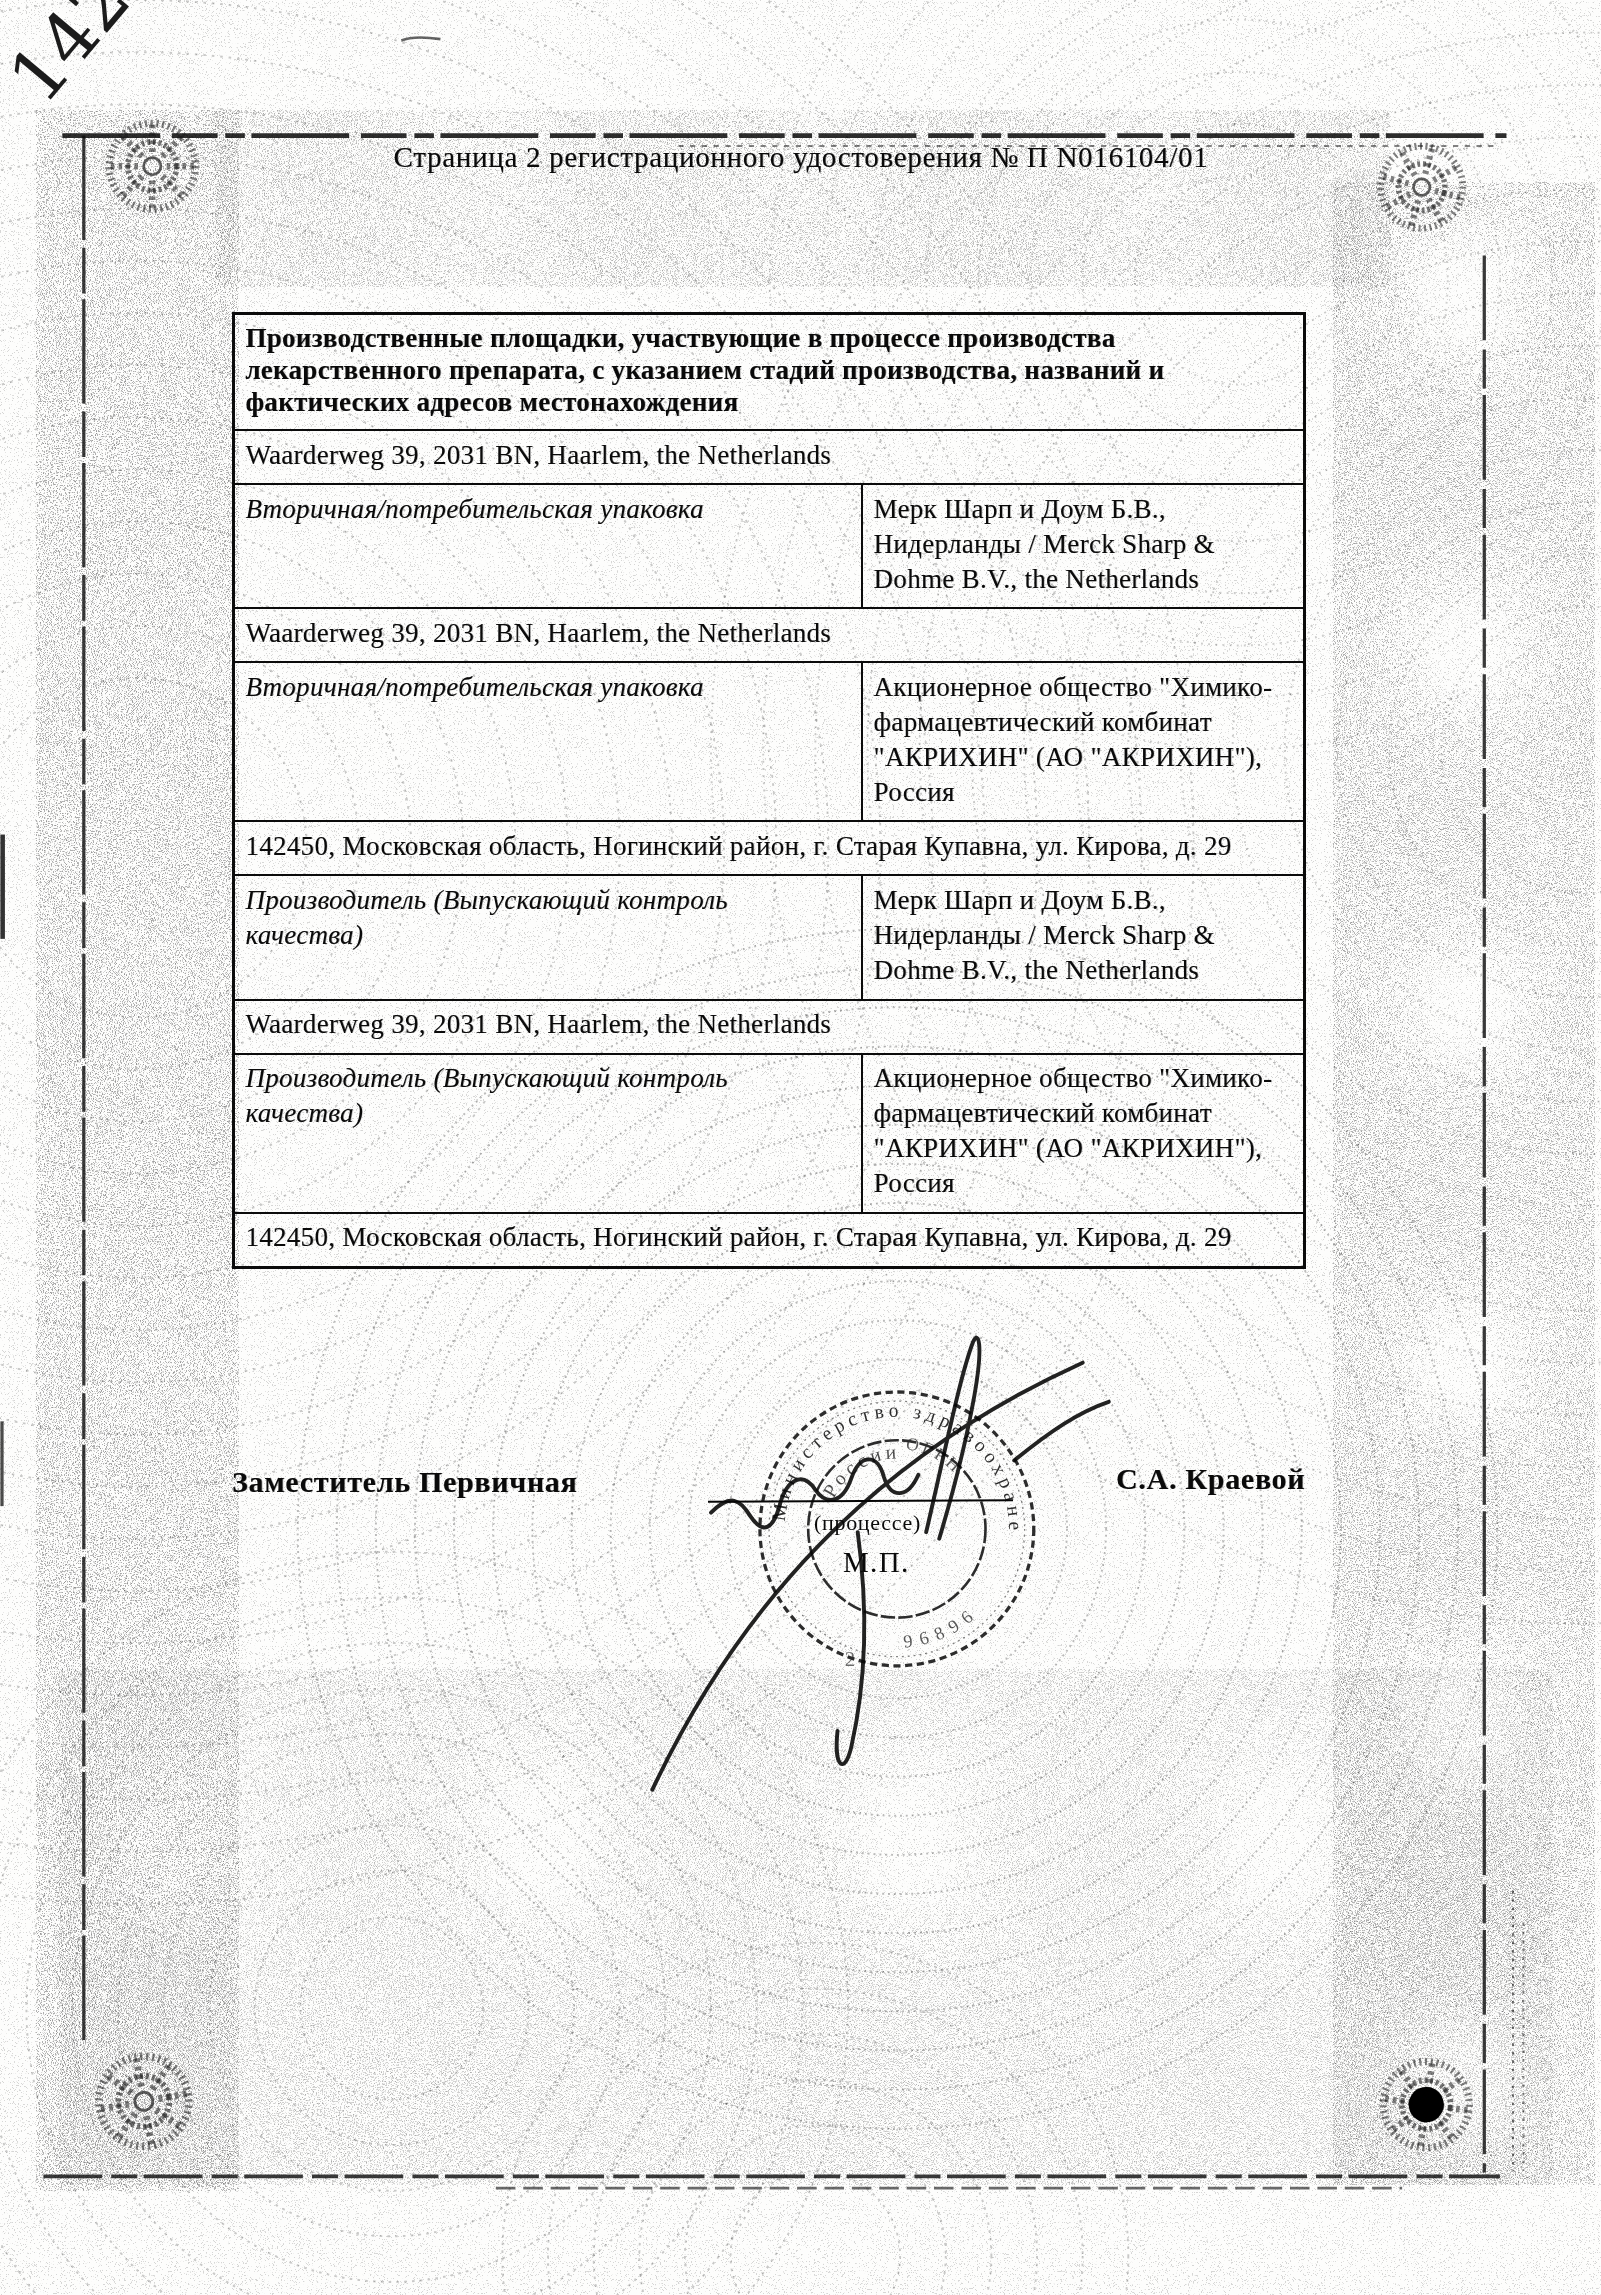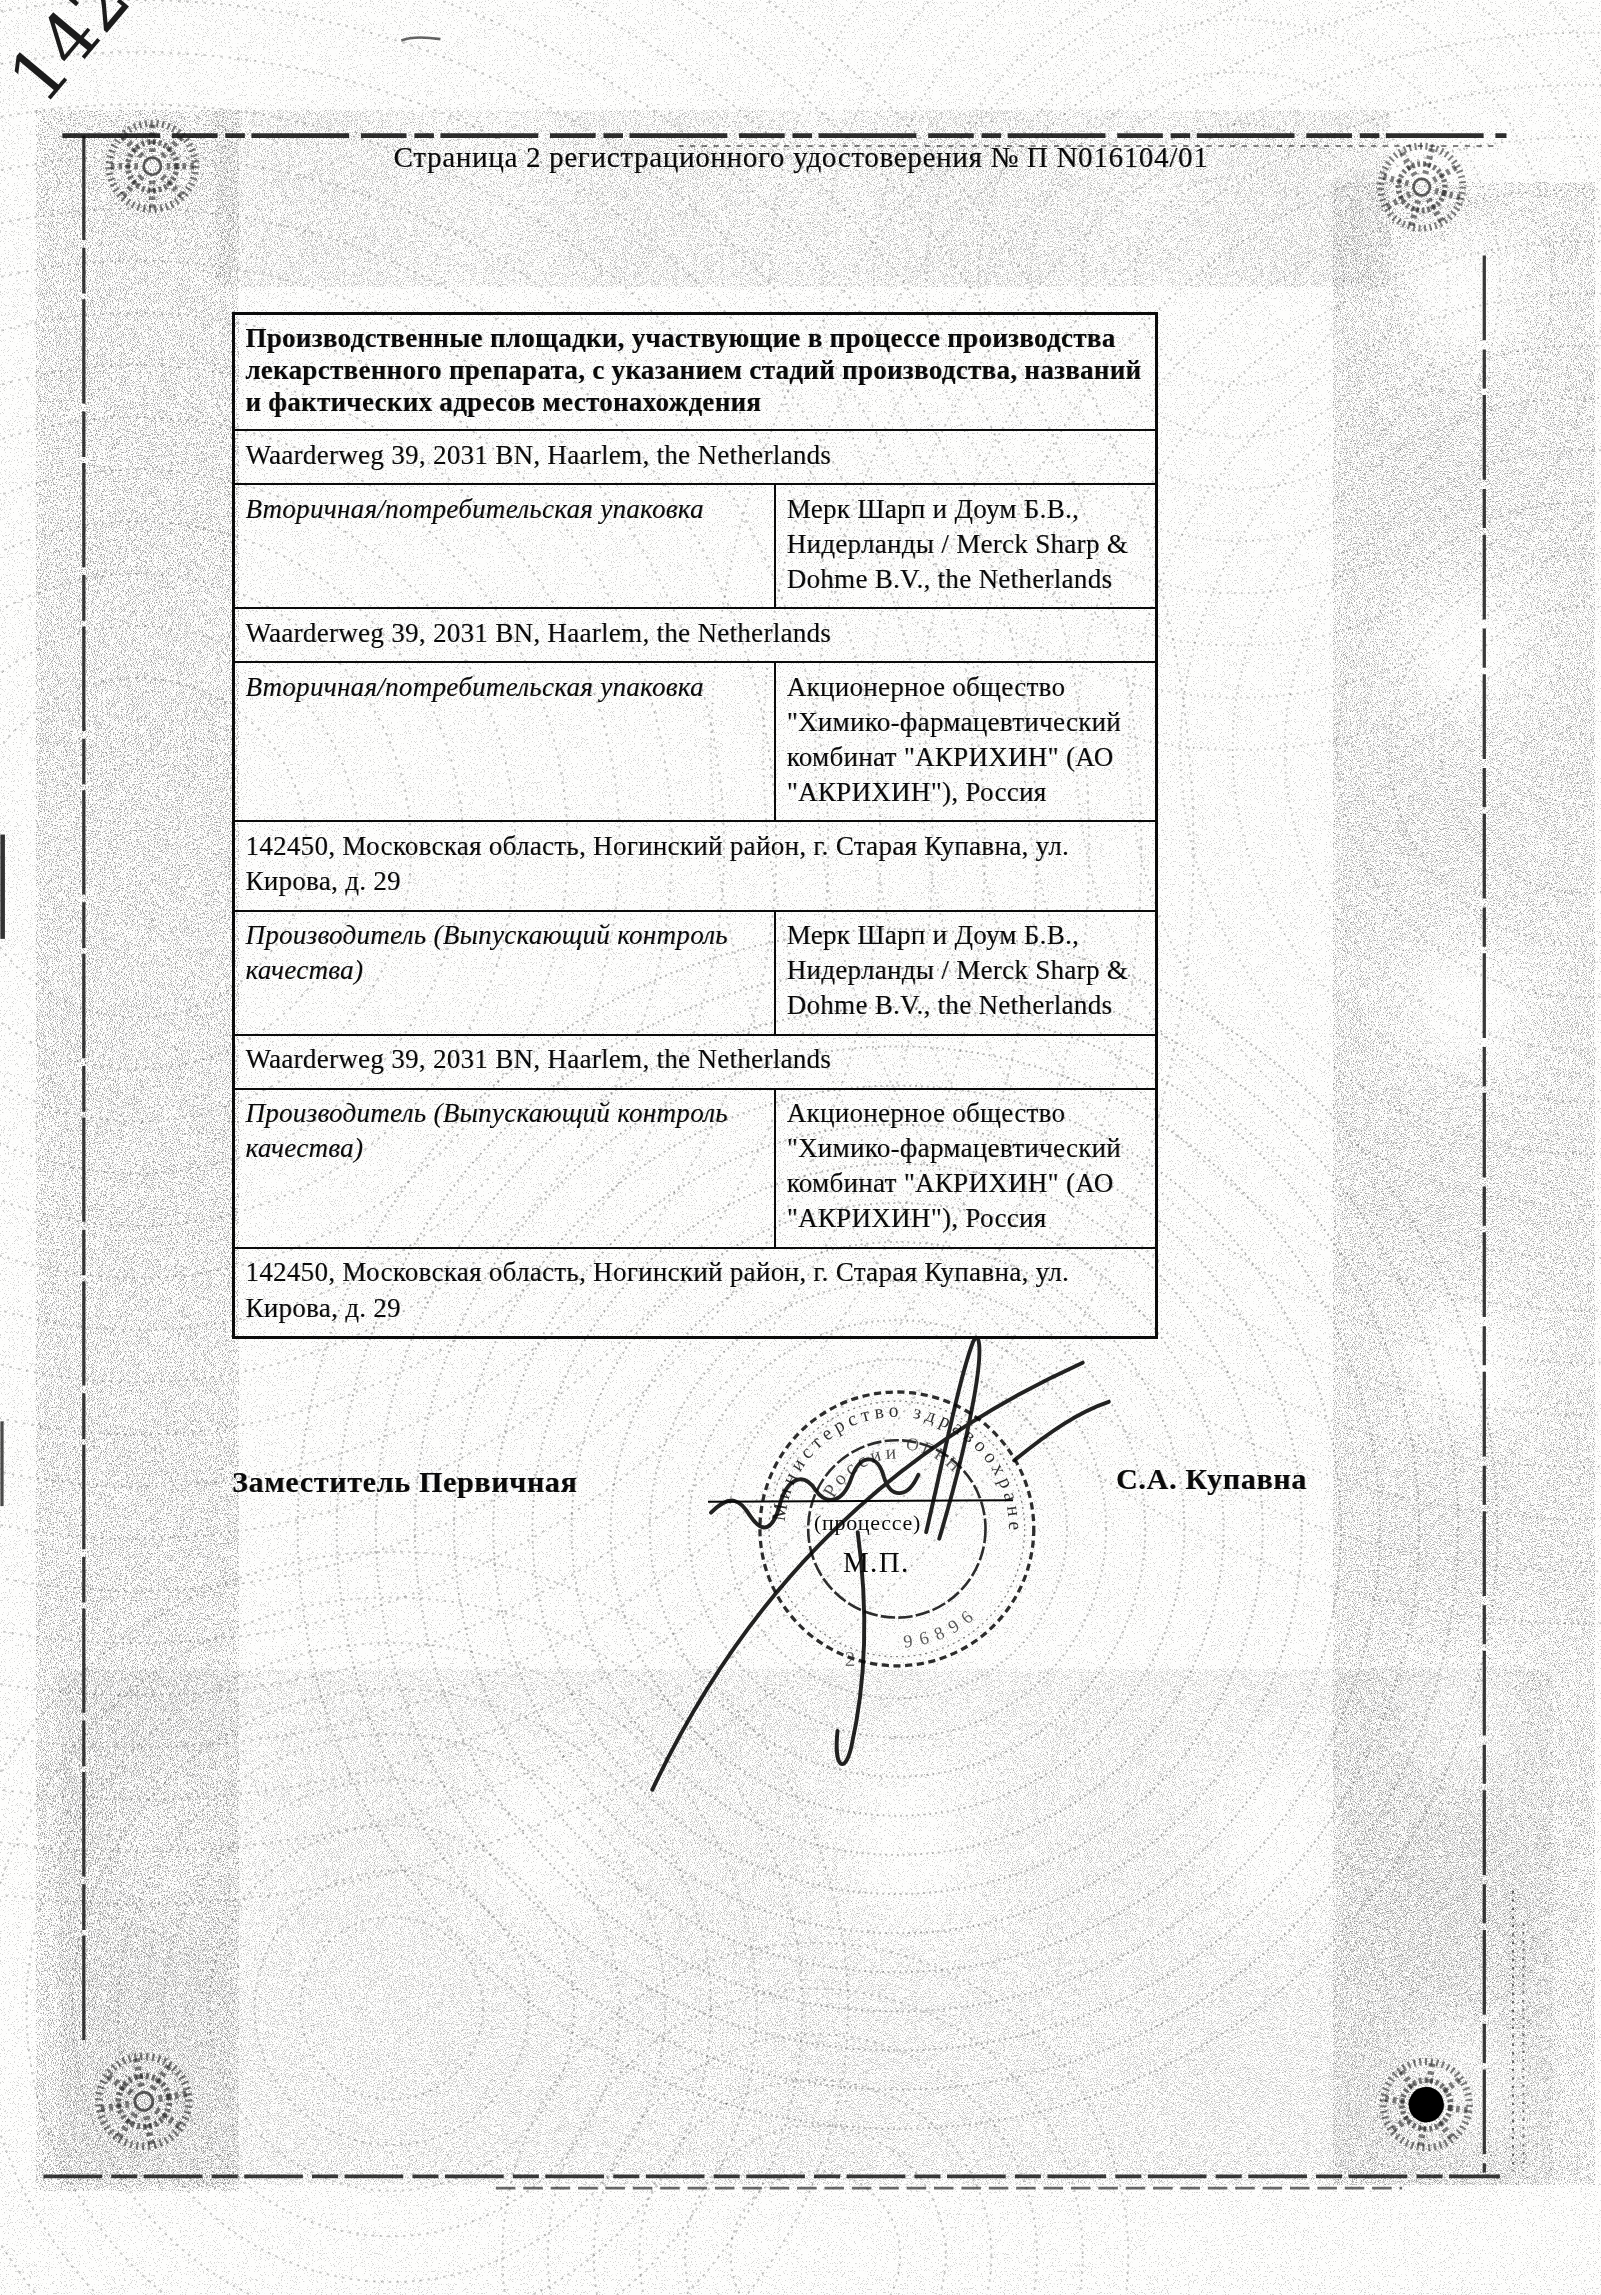--- a/index.html
+++ b/index.html
@@ -10,21 +10,21 @@
   .noise-svg{position:absolute;left:0;top:0;z-index:0;}
   .content{position:absolute;left:0;top:0;width:100%;height:100%;z-index:1;}
 
   .page-header{
     position:absolute;top:141px;left:0;width:100%;text-align:center;
     font-size:29px;letter-spacing:0.7px;white-space:nowrap;
     text-shadow:0.7px 0 0 rgba(0,0,0,.35);
   }
 
   table.prod{
-    position:absolute;left:232px;top:312px;width:926px;
+    position:absolute;left:232px;top:312px;width:1074px;
     border-collapse:collapse;table-layout:fixed;
     font-size:27px;line-height:1.30;background:transparent;
     border:3.3px solid #0b0b0b;
   }
   table.prod td{
     border:2.6px solid #0b0b0b;vertical-align:top;
     padding:6.5px 10.4px 10.4px 10.4px;letter-spacing:0.3px;
     text-shadow:0.7px 0 0 rgba(0,0,0,.3);
   }
   td.thead{font-weight:bold;line-height:1.2;padding:7.8px 10.4px 11.7px 10.4px;}
@@ -249,16 +249,16 @@
       <tr>
         <td colspan="2" class="addr">142450, Московская область, Ногинский район, г. Старая Купавна, ул. Кирова, д. 29</td>
       </tr>
     </tbody>
       </table>
 
     <div class="sig-title">Заместитель Первичная</div>
     <div class="sig-line"></div>
     <div class="sig-caption">(процессе)</div>
     <div class="seal-mark">М.П.</div>
-    <div class="sig-name">С.А. Купавна</div>
+    <div class="sig-name">С.А. Краевой</div>
   </div>
 </div>
 
 
 </body></html>

